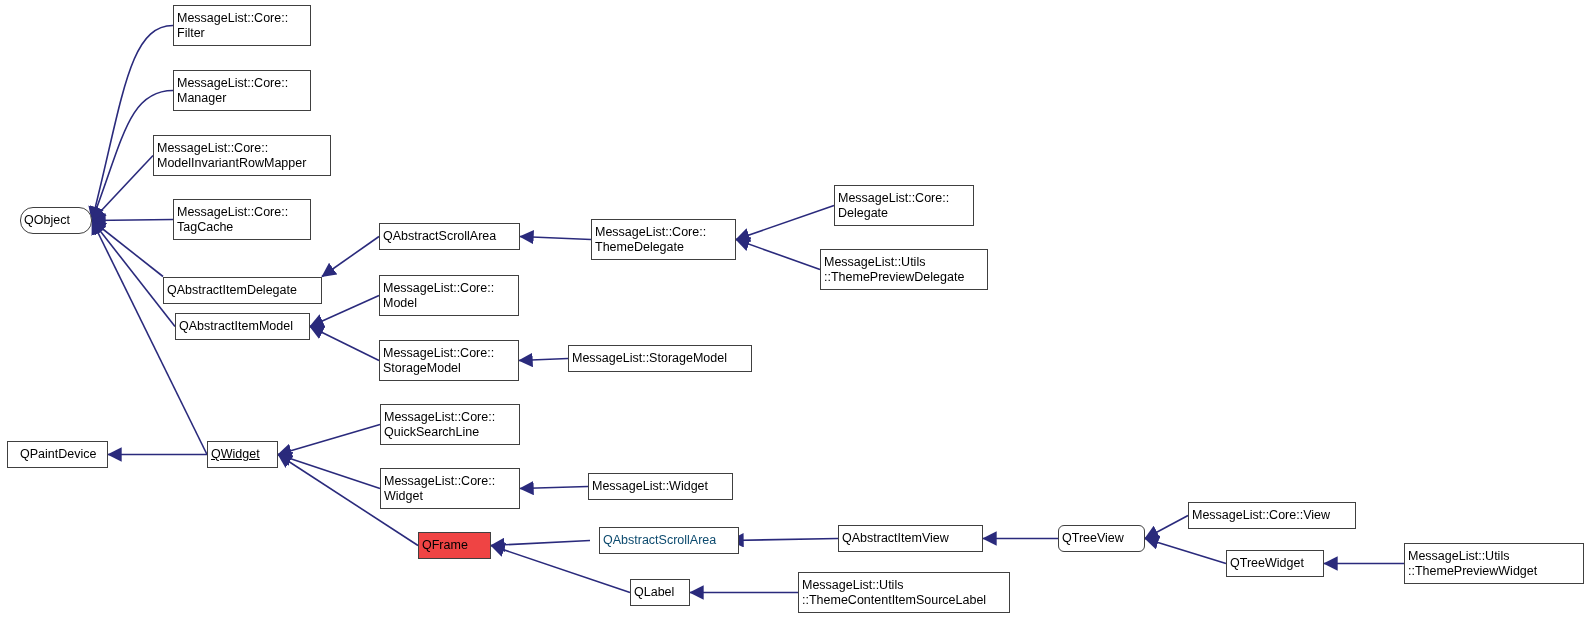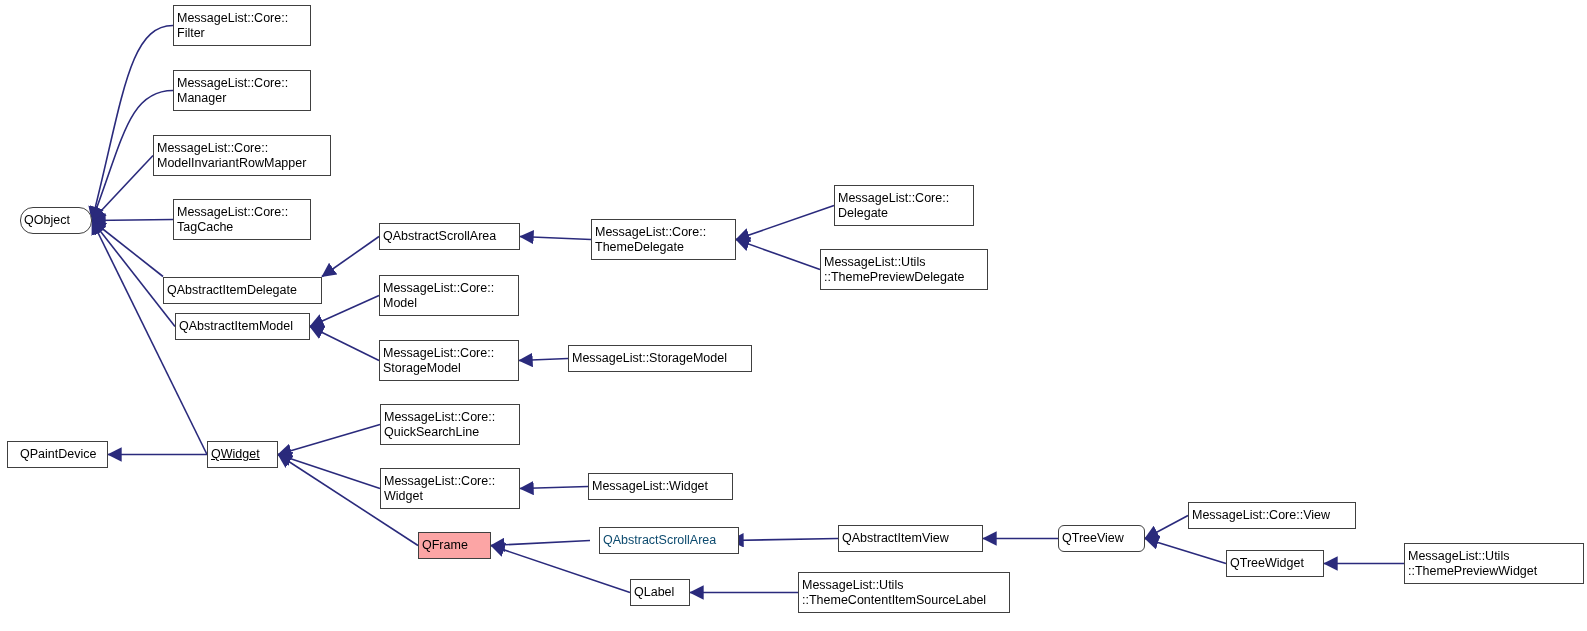--- a/index.html
+++ b/index.html
@@ -110,21 +110,21 @@
       <div class="class-node" style="left: 379px; top: 340px; width: 140px; height: 41px; border-color: rgb(64, 64, 64); background: rgb(255, 255, 255); color: rgb(0, 0, 0);"><span class="node-label">MessageList::Core::
 StorageModel</span></div>
       <div class="class-node" style="left: 568px; top: 345px; width: 184px; height: 27px; border-color: rgb(64, 64, 64); background: rgb(255, 255, 255); color: rgb(0, 0, 0);"><span class="node-label">MessageList::StorageModel</span></div>
       <div class="class-node" style="left: 7px; top: 441px; width: 101px; height: 27px; border-color: rgb(64, 64, 64); background: rgb(255, 255, 255); color: rgb(0, 0, 0); padding-left: 12px;"><span class="node-label">QPaintDevice</span></div>
       <div class="class-node" style="left: 207px; top: 441px; width: 71px; height: 27px; border-color: rgb(64, 64, 64); background: rgb(255, 255, 255); color: rgb(0, 0, 0); text-decoration: underline;"><span class="node-label">QWidget</span></div>
       <div class="class-node" style="left: 380px; top: 404px; width: 140px; height: 41px; border-color: rgb(64, 64, 64); background: rgb(255, 255, 255); color: rgb(0, 0, 0);"><span class="node-label">MessageList::Core::
 QuickSearchLine</span></div>
       <div class="class-node" style="left: 380px; top: 468px; width: 140px; height: 41px; border-color: rgb(64, 64, 64); background: rgb(255, 255, 255); color: rgb(0, 0, 0);"><span class="node-label">MessageList::Core::
 Widget</span></div>
       <div class="class-node" style="left: 588px; top: 473px; width: 145px; height: 27px; border-color: rgb(64, 64, 64); background: rgb(255, 255, 255); color: rgb(0, 0, 0);"><span class="node-label">MessageList::Widget</span></div>
-      <div class="class-node" style="left: 418px; top: 532px; width: 73px; height: 27px; border-color: rgb(64, 64, 64); background: #fca5a5; color: rgb(0, 0, 0);"><span class="node-label">QFrame</span></div>
+      <div class="class-node" style="left: 418px; top: 532px; width: 73px; height: 27px; border-color: rgb(64, 64, 64); background: #ef4444; color: rgb(0, 0, 0);"><span class="node-label">QFrame</span></div>
       <div class="class-node" style="left: 590px; top: 527px; width: 140px; height: 27px; border-color: rgb(64, 64, 64); background: rgb(255, 255, 255); color: #0c4a6e; margin-left: 9px;"><span class="node-label">QAbstractScrollArea</span></div>
       <div class="class-node" style="left: 838px; top: 525px; width: 145px; height: 27px; border-color: rgb(64, 64, 64); background: rgb(255, 255, 255); color: rgb(0, 0, 0);"><span class="node-label">QAbstractItemView</span></div>
       <div class="class-node" style="left: 1058px; top: 525px; width: 87px; height: 27px; border-color: rgb(64, 64, 64); background: rgb(255, 255, 255); color: rgb(0, 0, 0); border-radius: 6px;"><span class="node-label">QTreeView</span></div>
       <div class="class-node" style="left: 1188px; top: 502px; width: 168px; height: 27px; border-color: rgb(64, 64, 64); background: rgb(255, 255, 255); color: rgb(0, 0, 0);"><span class="node-label">MessageList::Core::View</span></div>
       <div class="class-node" style="left: 1226px; top: 550px; width: 98px; height: 27px; border-color: rgb(64, 64, 64); background: rgb(255, 255, 255); color: rgb(0, 0, 0);"><span class="node-label">QTreeWidget</span></div>
       <div class="class-node" style="left: 1404px; top: 543px; width: 180px; height: 41px; border-color: rgb(64, 64, 64); background: rgb(255, 255, 255); color: rgb(0, 0, 0);"><span class="node-label">MessageList::Utils
 ::ThemePreviewWidget</span></div>
       <div class="class-node" style="left: 630px; top: 579px; width: 60px; height: 27px; border-color: rgb(64, 64, 64); background: rgb(255, 255, 255); color: rgb(0, 0, 0);"><span class="node-label">QLabel</span></div>
       <div class="class-node" style="left: 798px; top: 572px; width: 212px; height: 41px; border-color: rgb(64, 64, 64); background: rgb(255, 255, 255); color: rgb(0, 0, 0);"><span class="node-label">MessageList::Utils
 ::ThemeContentItemSourceLabel</span></div>

